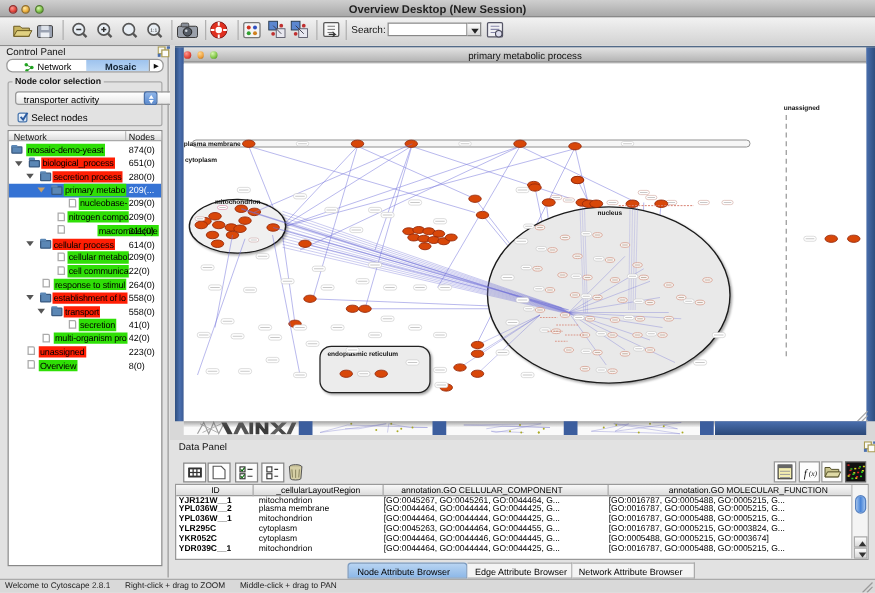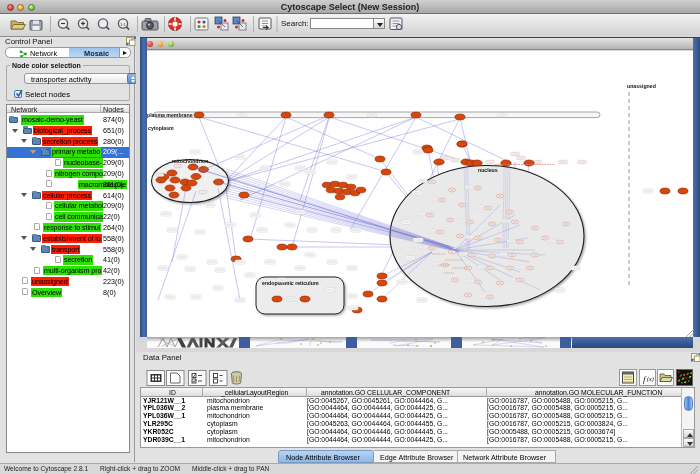--- a/index.html
+++ b/index.html
@@ -2,21 +2,21 @@
 <html><head><meta charset="utf-8"><style>
 * {margin:0;padding:0;box-sizing:border-box;}
 body {width:700px;height:474px;position:relative;font-family:"Liberation Sans",sans-serif;background:#e3e3e3;overflow:hidden;}
 .abs {position:absolute;}
 </style></head><body>
 
 <div class="abs" style="left:0;top:0;width:700px;height:13.5px;background:linear-gradient(#cfcfcf,#a8a8a8);border-bottom:1px solid #707070;">
   <div class="abs" style="left:6.5px;top:3.5px;width:7px;height:7px;border-radius:50%;background:radial-gradient(circle at 35% 30%,#ff9890,#e0443a 60%,#a02020);border:0.5px solid #903030;"></div>
   <div class="abs" style="left:16.5px;top:3.5px;width:7px;height:7px;border-radius:50%;background:radial-gradient(circle at 35% 30%,#ffe9a0,#eeaf3c 60%,#a07010);border:0.5px solid #936d25;"></div>
   <div class="abs" style="left:27.5px;top:3.5px;width:7px;height:7px;border-radius:50%;background:radial-gradient(circle at 35% 30%,#d8f8b0,#7ec445 60%,#3e7c18);border:0.5px solid #4e7c2a;"></div>
-  <div class="abs" style="left:0;top:2px;width:100%;text-align:center;font-size:9px;font-weight:bold;color:#222;">Cytoscape Select (New Session)</div>
+  <div class="abs" style="left:0;top:2px;width:100%;text-align:center;font-size:9px;font-weight:bold;color:#222;">Overview Desktop (New Session)</div>
 </div>
 
 <div class="abs" style="left:0;top:14px;width:700px;height:22.5px;background:linear-gradient(#f2f2f2,#d2d2d2);border-bottom:1px solid #8e8e8e;"></div>
 <svg style="position:absolute;left:0;top:0" width="420" height="37">
     <g>
       <path d="M11 21 h5 l1.5 1.5 h6 v6.5 h-12.5 z" fill="#c8b560" stroke="#6b5a20" stroke-width="0.8"></path>
       <path d="M11 29 l2.5-4.5 h12 l-2.5 4.5 z" fill="#e0d080" stroke="#6b5a20" stroke-width="0.8"></path>
     </g>
     <g>
       <rect x="30" y="20.5" width="12" height="9.5" rx="1" fill="#9aa2b2" stroke="#444" stroke-width="0.8"></rect>
@@ -118,21 +118,21 @@
         <circle cx="6.5" cy="4" r="1.4" fill="#2a2"></circle>
         <circle cx="2.5" cy="6.5" r="1.4" fill="#2a2"></circle>
         <path d="M2 2 L6.5 4 L2.5 6.5" stroke="#282" fill="none" stroke-width="0.7"></path>
       </svg>
     <span class="abs" style="left:24px;top:1.4px;font-size:7.4px;color:#000;">Network</span>
     <span class="abs" style="left:78px;top:1.4px;font-size:7.4px;font-weight:bold;color:#123;">Mosaic</span>
   </div>
 
   <div class="abs" style="left:6px;top:28px;width:124px;height:36px;border:1px solid #aaa;border-radius:2px;"></div>
   <span class="abs" style="left:10px;top:24.5px;font-size:7px;font-weight:bold;background:#e2e2e2;padding:0 2px;color:#111;">Node color selection</span>
-  <div class="abs" style="left:24px;top:35.5px;width:113px;height:11px;background:linear-gradient(#fff,#e8e8e8);border:1px solid #999;border-radius:3px;">
+  <div class="abs" style="left:12px;top:35.5px;width:129px;height:11px;background:linear-gradient(#fff,#e8e8e8);border:1px solid #999;border-radius:3px;">
     <span class="abs" style="left:6px;top:1.4px;font-size:7.4px;color:#000;">transporter activity</span>
     <div class="abs" style="left:102px;top:-0.5px;width:11px;height:11px;background:linear-gradient(#8fb6ea,#5b8bd0);border-radius:2.5px;border:0.5px solid #4a70a8;">
       <div class="abs" style="left:3px;top:1.5px;width:0;height:0;border-left:2.4px solid transparent;border-right:2.4px solid transparent;border-bottom:3px solid #fff;"></div>
       <div class="abs" style="left:3px;top:6px;width:0;height:0;border-left:2.4px solid transparent;border-right:2.4px solid transparent;border-top:3px solid #fff;"></div>
     </div>
   </div>
   <div class="abs" style="left:13.5px;top:53px;width:8px;height:8px;background:linear-gradient(#eef4fc,#cfe0f4);border:1px solid #4a78b0;border-radius:2px;">
     <svg class="abs" style="left:0px;top:-2px" width="9" height="9">
         <path d="M1.5 4.5 l2 2.2 3.5-5.5" stroke="#2a5aa0" stroke-width="1.5" fill="none"></path>
       </svg>
@@ -247,20 +247,21 @@
       <span style="position:absolute;left:96px;top:0.6px;font-size:7.2px;line-height:9.4px;color:#000;white-space:nowrap;">8(0)</span>
     </div>
 </div>
 
 <div class="abs" style="left:136px;top:36px;width:564px;height:316px;background:#d8d8d8;"></div>
 <div class="abs" style="left:140px;top:36.5px;width:560px;height:1.5px;background:#26466e;"></div>
 <div class="abs" style="left:147px;top:38px;width:546px;height:12px;background:linear-gradient(#e3e3e3,#b4b4b4);border-bottom:1px solid #888;">
   <div class="abs" style="left:0.2px;top:3.2px;width:5.8px;height:5.8px;border-radius:50%;background:radial-gradient(circle at 35% 30%,#ff9890,#df4438 60%,#a02020);"></div>
   <div class="abs" style="left:10.5px;top:3.2px;width:5.8px;height:5.8px;border-radius:50%;background:radial-gradient(circle at 35% 30%,#ffd890,#ee9f3c 60%,#a06010);"></div>
   <div class="abs" style="left:20.8px;top:3.2px;width:5.8px;height:5.8px;border-radius:50%;background:radial-gradient(circle at 35% 30%,#d8f8b0,#7ec445 60%,#3e7c18);"></div>
+  <div class="abs" style="left:0;top:2px;width:100%;text-align:center;font-size:7.8px;color:#111;">primary metabolic process</div>
 </div>
 <div class="abs" style="left:140px;top:38px;width:7px;height:299px;background:linear-gradient(90deg,#2e4e7e,#4a6fae 55%,#3a5a94);"></div>
 <div class="abs" style="left:693px;top:38px;width:7px;height:299px;background:linear-gradient(90deg,#4a6fae,#2e4e7e);"></div>
 <div class="abs" style="left:147px;top:50.5px;width:546px;height:286px;background:#fff;"></div>
 <svg style="position:absolute;left:147px;top:51px" width="546" height="286">
     <defs>
       <filter id="sh" x="-20%" y="-20%" width="150%" height="150%">
         <feDropShadow dx="1.3" dy="1.3" stdDeviation="0.8" flood-color="#000" flood-opacity="0.35"></feDropShadow>
       </filter>
     </defs>

